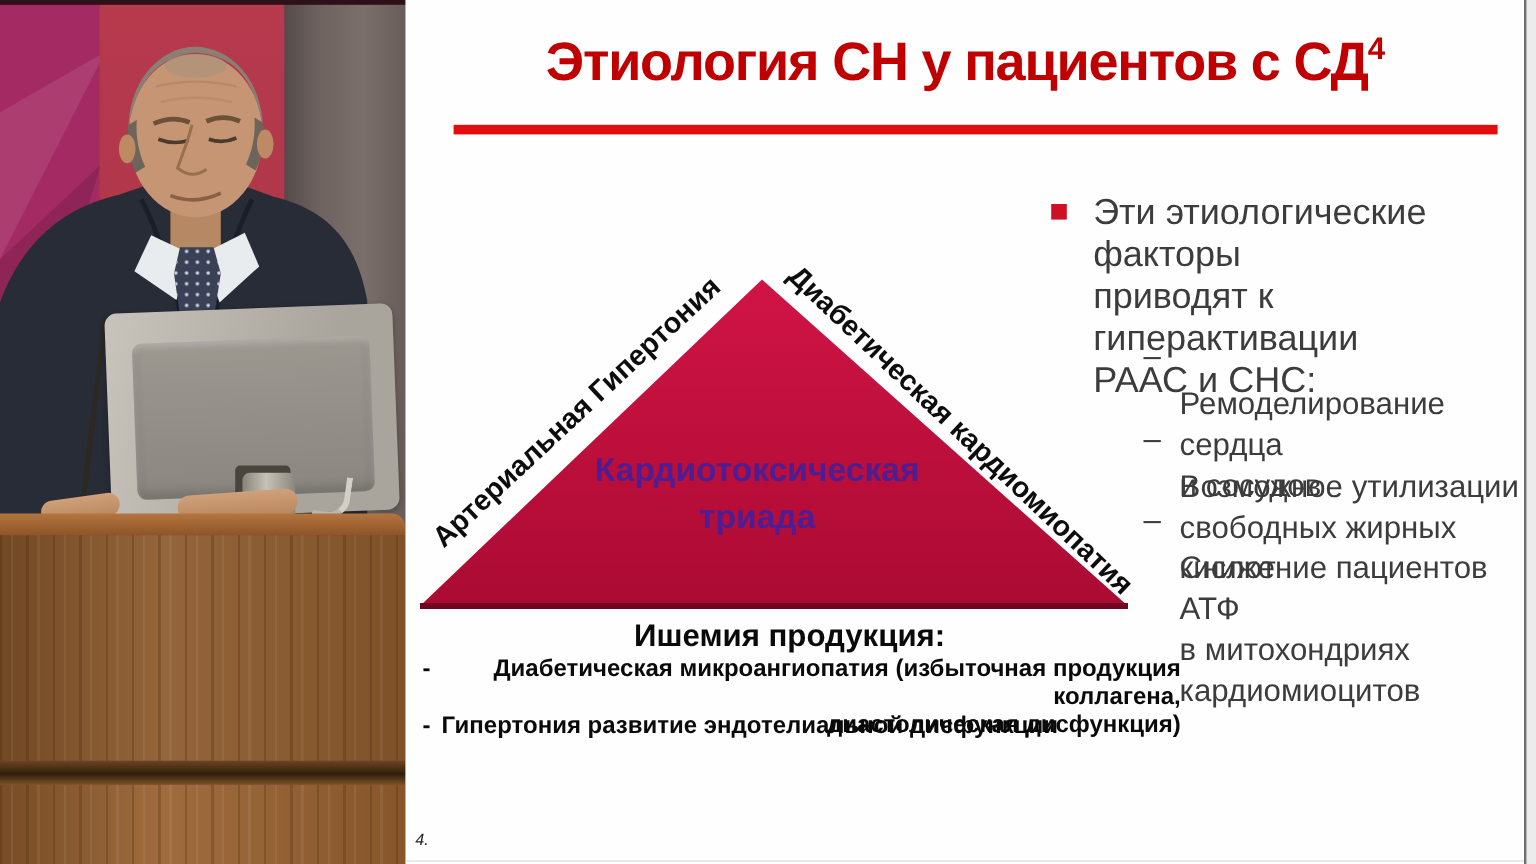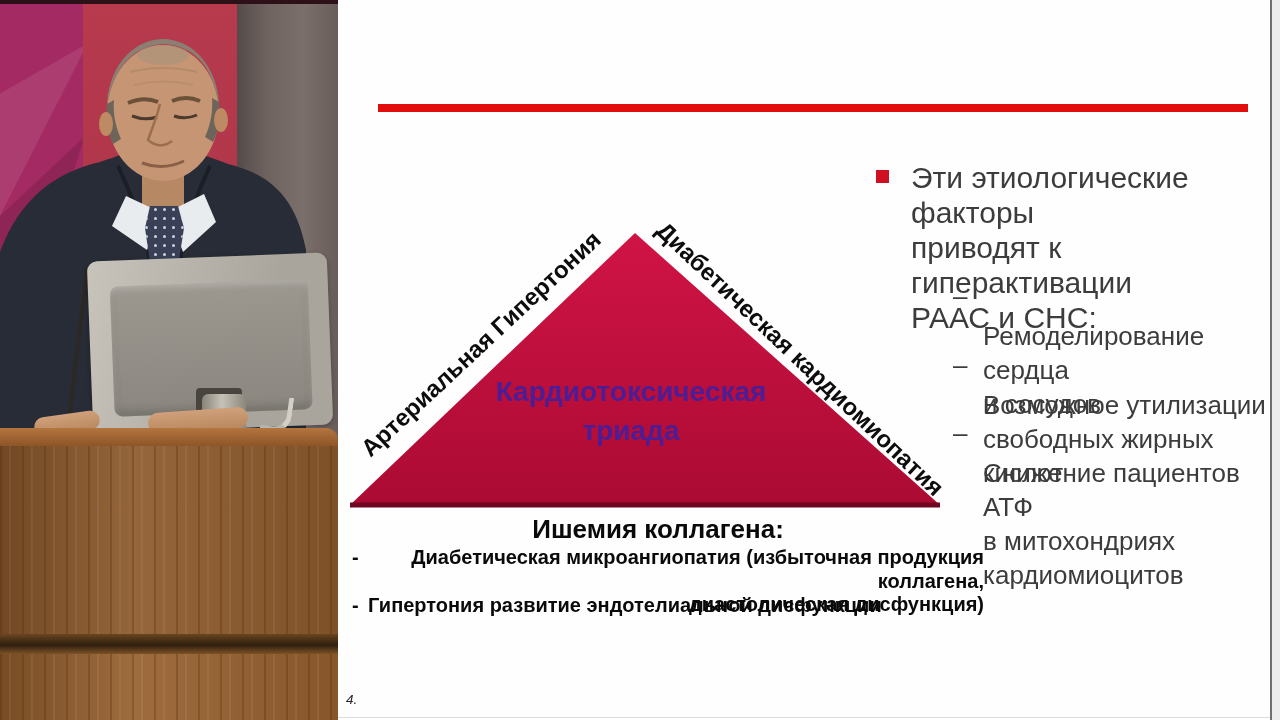--- a/index.html
+++ b/index.html
@@ -155,20 +155,23 @@
       <div class="podium-face wood"></div>
       <div class="podium-seam"></div>
       <div class="podium-base wood"></div>
     </div>
 
     <div class="top-edge"></div>
   </div>
 
   <div class="slide">
 
+    <div class="slide-title">
+      <span>Этиология СН у пациентов с СД</span><sup>4</sup>
+    </div>
     <div class="title-underline"></div>
 
     <svg class="tri-svg" viewBox="0 0 932 720">
       <defs>
         <linearGradient id="triGrad" x1="0" y1="233" x2="0" y2="505" gradientUnits="userSpaceOnUse">
           <stop offset="0" stop-color="#d01445"></stop>
           <stop offset="1" stop-color="#ab0b33"></stop>
         </linearGradient>
       </defs>
       <polygon points="297,233 602,505 12,505" fill="url(#triGrad)"></polygon>
@@ -197,21 +200,21 @@
       <span class="txt">Возможное утилизации
 свободных жирных кислот</span>
     </div>
     <div class="sub-bullet sub3">
       <span class="dash">–</span>
       <span class="txt">Снижение пациентов АТФ
 в митохондриях
 кардиомиоцитов</span>
     </div>
 
-    <div class="isch-head">Ишемия коллагена:</div>
+    <div class="isch-head">Ишемия продукция:</div>
 
     <div class="isch-item item1">
       <span class="dash">-</span>
       <span class="txt">Диабетическая микроангиопатия (избыточная продукция коллагена,
 диастолическая дисфункция)</span>
     </div>
     <div class="isch-item item2">
       <span class="dash">-</span>
       <span class="txt">Гипертония развитие эндотелиальной дисфункции</span>
     </div>

